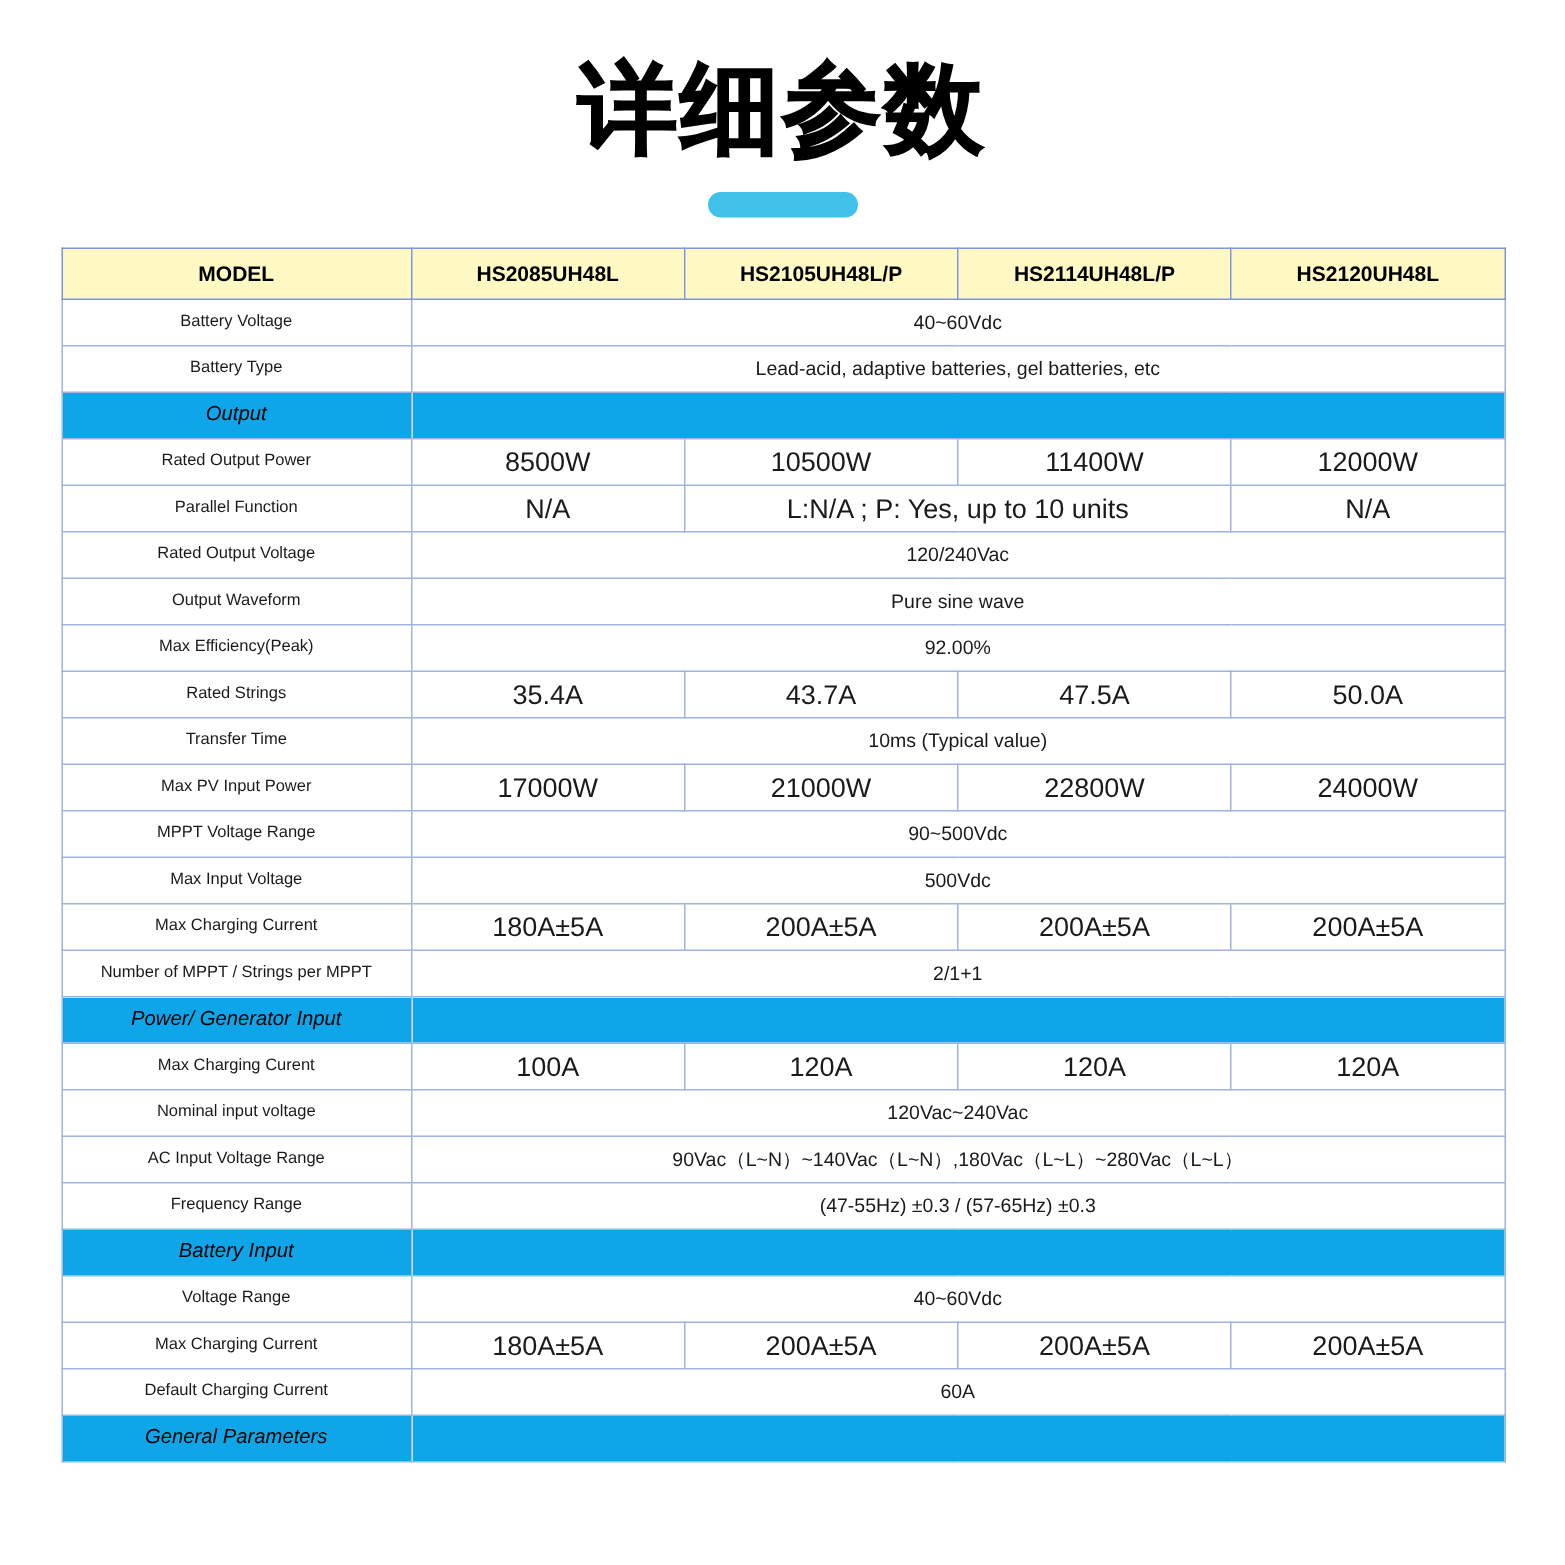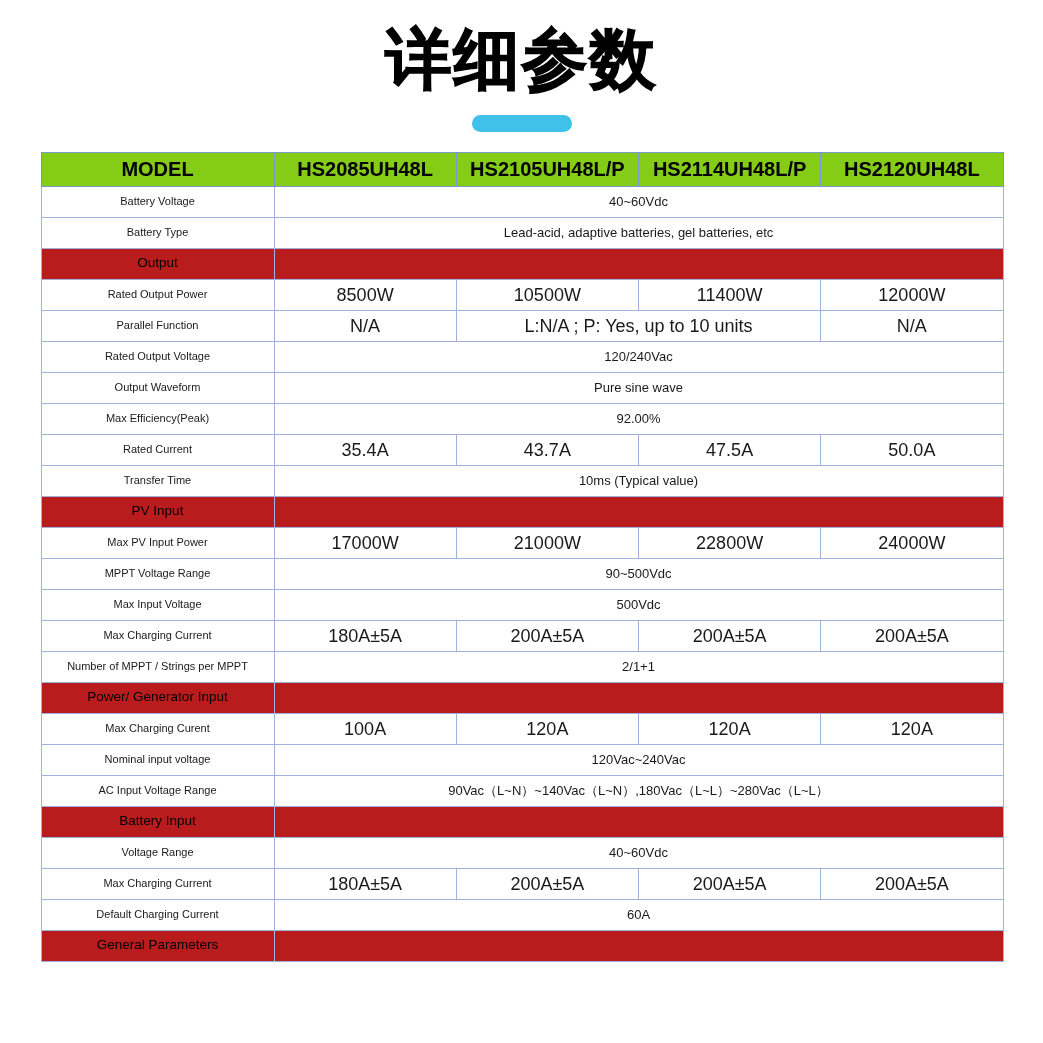--- a/index.html
+++ b/index.html
@@ -12,21 +12,21 @@
   .page {
     width: 1043px;
     min-height: 1043px;
     background: #ffffff;
     position: relative;
     overflow: hidden;
   }
 
   
   .title-block {
-    padding-top: 23px;
+    padding-top: 36px;
     text-align: center;
   }
   .main-title {
     font-family: "DejaVu Sans", "Liberation Sans", sans-serif;
     font-size: 66px;
     font-weight: 900;
     letter-spacing: 2px;
     color: #000000;
     line-height: 1.12;
     margin: 0;
@@ -66,33 +66,34 @@
     text-align: center;
     vertical-align: middle;
     font-weight: 400;
     line-height: 1.25;
     white-space: nowrap;
     overflow: hidden;
   }
 
   
   tr.header-row th {
-    background: #84cc16;
+    background: #fef9c3;
     color: #000000;
     font-weight: 700;
-    font-size: 20px;
+    font-size: 14px;
     height: 34px;
     border-color: #7C96D2;
   }
 
   
   tr.section-row td {
-    background: #b91c1c;
+    background: #0ea5e9;
     font-weight: 400;
     font-size: 13.5px;
+    font-style: italic;
   }
   tr.section-row td.sec-label {
     color: #000;
   }
 
   
   tr.data-row td { background: #ffffff; }
   td.label-cell { font-size: 11px; }
   td.val { font-size: 18px; }
   td.span-cell { font-size: 13px; }
@@ -159,33 +160,29 @@
           </tr>
           <tr class="data-row">
             <td class="label-cell">Output Waveform</td>
             <td colspan="4" class="span-cell">Pure sine wave</td>
           </tr>
           <tr class="data-row">
             <td class="label-cell">Max Efficiency(Peak)</td>
             <td colspan="4" class="span-cell">92.00%</td>
           </tr>
           <tr class="data-row">
-            <td class="label-cell">Rated Current</td>
+            <td class="label-cell">Rated Strings</td>
             <td class="val">35.4A</td>
             <td class="val">43.7A</td>
             <td class="val">47.5A</td>
             <td class="val">50.0A</td>
           </tr>
           <tr class="data-row">
             <td class="label-cell">Transfer Time</td>
             <td colspan="4" class="span-cell">10ms (Typical value)</td>
-          </tr>
-          <tr class="section-row">
-            <td class="sec-label">PV Input</td>
-            <td colspan="4">&nbsp;</td>
           </tr>
           <tr class="data-row">
             <td class="label-cell">Max PV Input Power</td>
             <td class="val">17000W</td>
             <td class="val">21000W</td>
             <td class="val">22800W</td>
             <td class="val">24000W</td>
           </tr>
           <tr class="data-row">
             <td class="label-cell">MPPT Voltage Range</td>
@@ -218,20 +215,24 @@
             <td class="val">120A</td>
           </tr>
           <tr class="data-row">
             <td class="label-cell">Nominal input voltage</td>
             <td colspan="4" class="span-cell">120Vac~240Vac</td>
           </tr>
           <tr class="data-row">
             <td class="label-cell">AC Input Voltage Range</td>
             <td colspan="4" class="span-cell">90Vac（L~N）~140Vac（L~N）,180Vac（L~L）~280Vac（L~L）</td>
           </tr>
+          <tr class="data-row">
+            <td class="label-cell">Frequency Range</td>
+            <td colspan="4" class="span-cell">(47-55Hz) ±0.3 / (57-65Hz) ±0.3</td>
+          </tr>
           <tr class="section-row">
             <td class="sec-label">Battery Input</td>
             <td colspan="4">&nbsp;</td>
           </tr>
           <tr class="data-row">
             <td class="label-cell">Voltage Range</td>
             <td colspan="4" class="span-cell">40~60Vdc</td>
           </tr>
           <tr class="data-row">
             <td class="label-cell">Max Charging Current</td>

